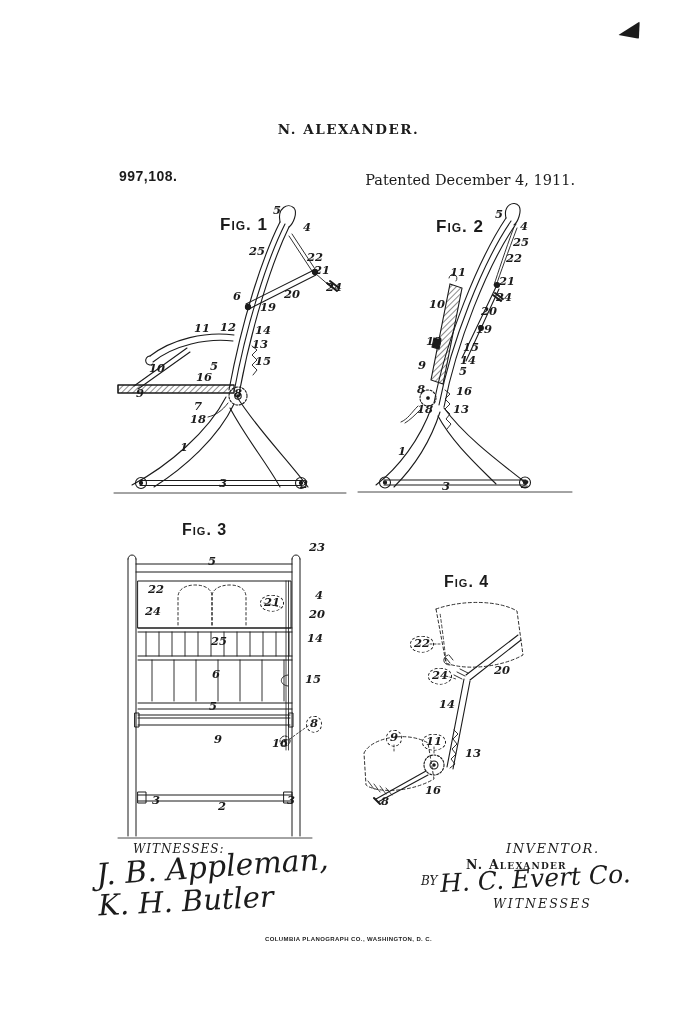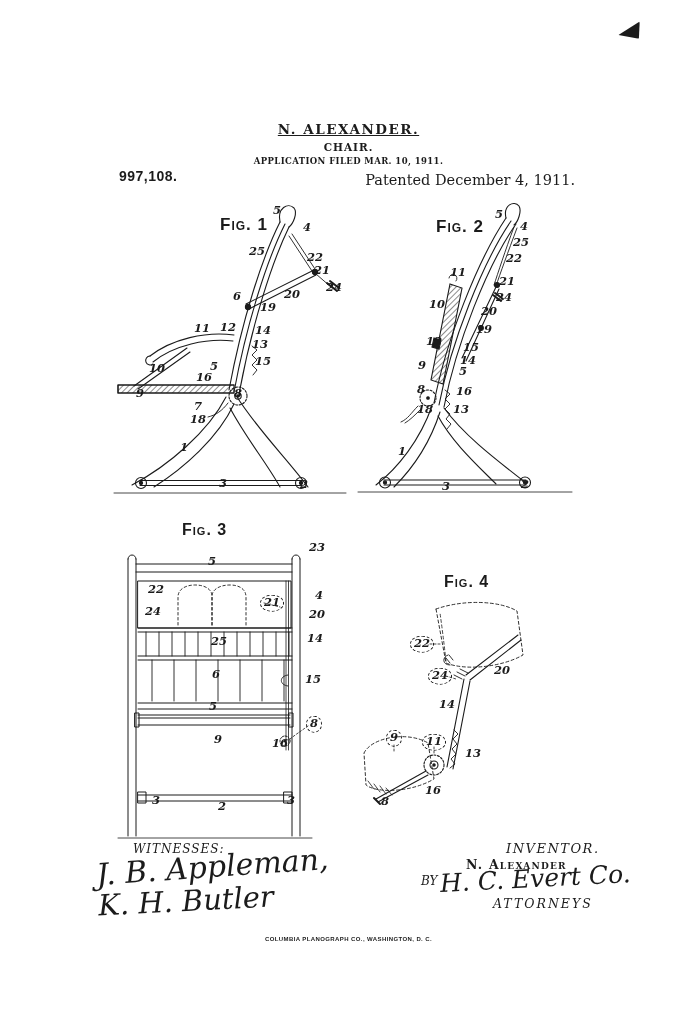--- a/index.html
+++ b/index.html
@@ -4,21 +4,21 @@
 <style>
   :root { --ink:#1b1b1b; --paper:#ffffff; }
   html,body { margin:0; padding:0; background:#e8e8e8; }
   .page {
     position:relative; width:697px; height:1023px; margin:0 auto;
     background:var(--paper); color:var(--ink);
     font-family:"DejaVu Serif", serif; overflow:hidden;
   }
   .abs { position:absolute; }
   .center { left:0; width:697px; text-align:center; }
-  .hdr-name { top:121px; font-size:13.5px; font-weight:bold; letter-spacing:1.5px;text-decoration:underline; }
+  .hdr-name { top:121px; font-size:13.5px; font-weight:bold; letter-spacing:1.5px; }
   .hdr-title { top:141px; font-size:10.5px; font-weight:bold; letter-spacing:1px; }
   .hdr-app { top:156px; font-size:8.5px; font-weight:bold; letter-spacing:.4px; }
   .pat-num { left:119px; top:168px; font-size:14px; font-weight:bold; font-family:"Liberation Sans",sans-serif; letter-spacing:.5px; }
   .pat-date { right:122px; top:172px; font-size:14.5px; }
   .corner-mark { left:618px; top:23px; width:23px; height:17px; background:var(--ink);
     clip-path:polygon(0 62%, 100% 0, 86% 100%); transform:rotate(-8deg); }
   .fig-title { font-family:"Liberation Sans",sans-serif; font-weight:bold; font-size:15px;
     font-variant:small-caps; letter-spacing:1px; }
   .ft1 { left:220px; top:215px; font-size:17px; }
   .ft2 { left:436px; top:217px; font-size:17px; }
@@ -43,22 +43,20 @@
     font-family:"Liberation Sans",sans-serif; }
 </style>
 </head>
 <body>
 
 <div class="page">
 
   <div class="abs corner-mark"></div>
 
   <div class="abs center hdr-name">N. ALEXANDER.</div>
-  <div class="abs center hdr-title">CHAIR.</div>
-  <div class="abs center hdr-app">APPLICATION FILED MAR. 10, 1911.</div>
   <div class="abs pat-num">997,108.</div>
   <div class="abs pat-date">Patented December 4, 1911.</div>
 
   <div class="abs fig-title ft1">Fig. 1</div>
   <div class="abs fig-title ft2">Fig. 2</div>
   <div class="abs fig-title ft3">Fig. 3</div>
   <div class="abs fig-title ft4">Fig. 4</div>
 
   <svg class="fig" style="left:110px; top:200px" width="240" height="310" viewBox="0 0 240 310" fill="none" stroke="currentColor" stroke-width="1.1" stroke-linecap="round">
     <defs>
@@ -258,16 +256,16 @@
     </div>
 
   <div class="abs sig wit-label">WITNESSES:</div>
   <div class="abs sig wit-sig1">J. B. Appleman,</div>
   <div class="abs sig wit-sig2">K. H. Butler</div>
 
   <div class="abs sig inv-label">INVENTOR.</div>
   <div class="abs inv-name">N. Alexander</div>
   <div class="abs sig by-label">BY</div>
   <div class="abs sig atty-sig">H. C. Evert Co.</div>
-  <div class="abs sig atty-label">ATTORNEYS</div>
+  <div class="abs sig atty-label">WITNESSES</div>
 
   <div class="abs center printer">COLUMBIA PLANOGRAPH CO., WASHINGTON, D. C.</div>
 </div>
 
 </body></html>

